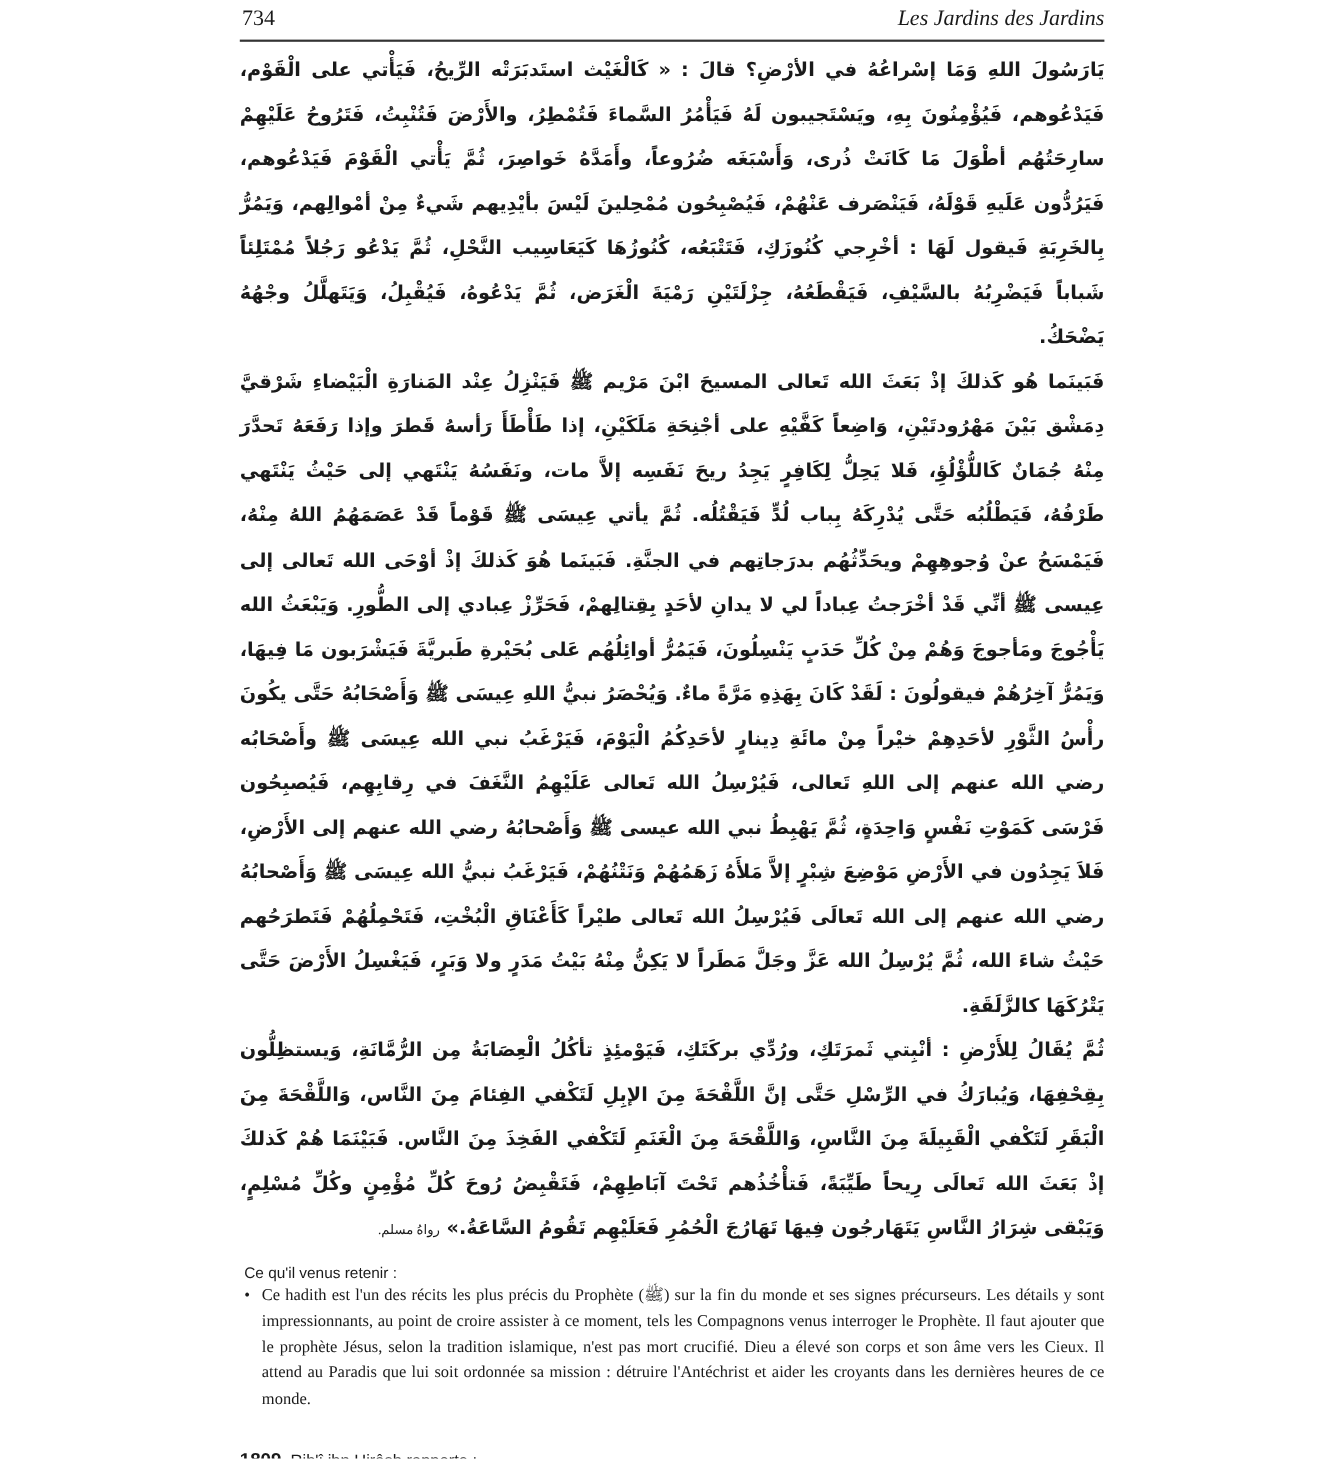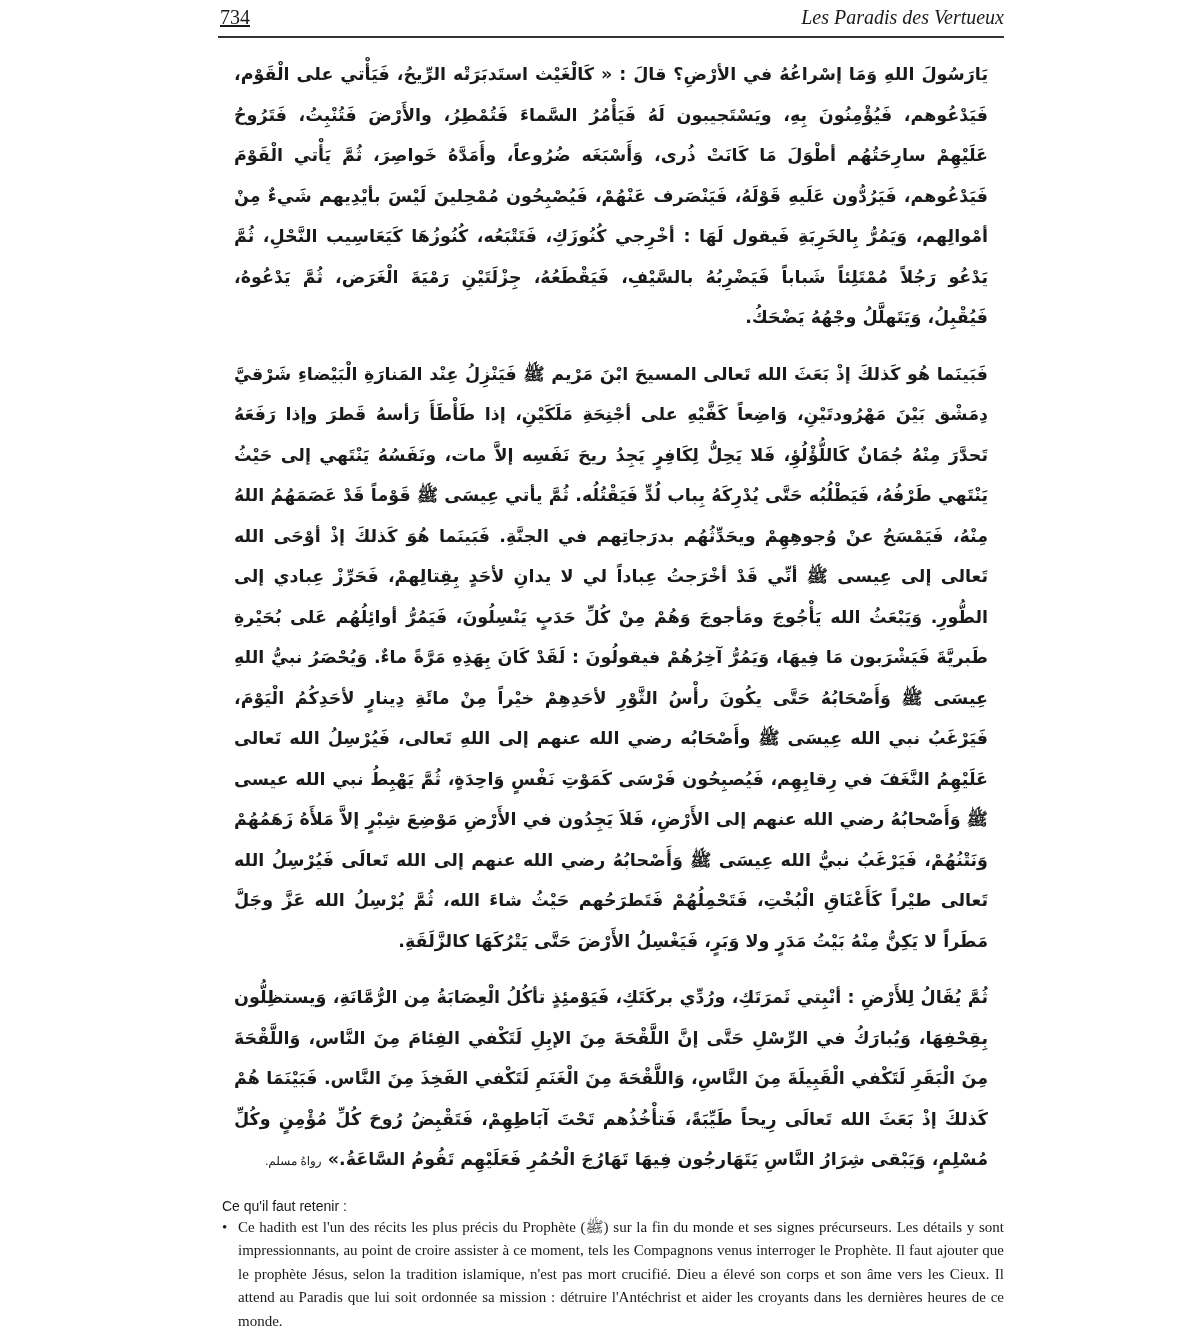--- a/index.html
+++ b/index.html
@@ -1,49 +1,49 @@
 <!DOCTYPE html>
 <html><head>
 <meta charset="utf-8">
 <style>
   html, body { margin:0; padding:0; background:#ffffff; }
   body { width:1200px; height:1326px; position:relative; overflow:hidden; color:#1a1a1a; }
   .page { position:absolute; left:218px; top:0; width:786px; }
   .header { position:relative; height:36px; border-bottom:2px solid #333; }
-  .page-num { position:absolute; left:2px; top:6px; font-family:"Liberation Serif", serif; font-size:20px;text-decoration:underline; }
+  .page-num { position:absolute; left:2px; top:6px; font-family:"Liberation Serif", serif; font-size:20px; }
   .running-title { position:absolute; right:0; top:6px; font-family:"Liberation Serif", serif; font-size:20px; font-style:italic; }
   .arabic { direction:rtl; text-align:justify; text-align-last:right; font-family:"DejaVu Sans", sans-serif; font-weight:bold; font-size:17.5px; line-height:40.5px; margin:6px 0 0 0; }
-  .arabic p { margin:16px; }
+  .arabic p { margin:0; }
   .arabic .attrib { font-weight:normal; font-size:12px;font-family:Liberation Serif, serif; }
   .retenir { margin-top:10px; }
   .retenir-title { font-family:"Liberation Sans", sans-serif; font-size:14px; margin:0 0 2px 4px; }
   .retenir-list { margin:0; padding:0; list-style:none; }
   .retenir-item { position:relative; padding-left:20px; font-family:"Liberation Serif", serif; font-size:15px; line-height:23.5px; text-align:justify; }
   .bullet { position:absolute; left:4px; top:0; }
   .hadith { margin-top:34px; }
   .hadith-head { font-family:"Liberation Sans", sans-serif; font-size:15px; }
   .hadith-num { font-weight:bold; font-size:17px; }
 </style>
 </head>
 <body>
 
 <div class="page">
   <div class="header">
     <span class="page-num">734</span>
-    <span class="running-title">Les Paradis des Vertueux</span>
+    <span class="running-title">Les Jardins des Jardins</span>
   </div>
 
   <div class="arabic">
     <p>يَارَسُولَ اللهِ وَمَا إسْراعُهُ في الأرْضِ؟ قالَ : « كَالْغَيْث استَدبَرَتْه الرِّيحُ، فَيَأْتي على الْقَوْم، فَيَدْعُوهم، فَيُؤْمِنُونَ بِهِ، ويَسْتَجيبون لَهُ فَيَأْمُرُ السَّماءَ فَتُمْطِرُ، والأَرْضَ فَتُنْبِتُ، فَتَرُوحُ عَلَيْهِمْ سارِحَتُهُم أطْوَلَ مَا كَانَتْ ذُرى، وَأَسْبَغَه ضُرُوعاً، وأَمَدَّهُ خَواصِرَ، ثُمَّ يَأْتي الْقَوْمَ فَيَدْعُوهم، فَيَرُدُّون عَلَيهِ قَوْلَهُ، فَيَنْصَرف عَنْهُمْ، فَيُصْبِحُون مُمْحِلينَ لَيْسَ بأيْدِيهم شَيءٌ مِنْ أمْوالِهم، وَيَمُرُّ بِالخَرِبَةِ فَيقول لَهَا : أخْرِجي كُنُوزَكِ، فَتَتْبَعُه، كُنُوزُهَا كَيَعَاسِيب النَّحْلِ، ثُمَّ يَدْعُو رَجُلاً مُمْتَلِئاً شَباباً فَيَضْرِبُهُ بالسَّيْفِ، فَيَقْطَعُهُ، جِزْلَتَيْنِ رَمْيَةَ الْغَرَض، ثُمَّ يَدْعُوهُ، فَيُقْبِلُ، وَيَتَهلَّلُ وجْهُهُ يَضْحَكُ.</p>
     <p>فَبَينَما هُو كَذلكَ إذْ بَعَثَ الله تَعالى المسيحَ ابْنَ مَرْيم ﷺ فَيَنْزِلُ عِنْد المَنارَةِ الْبَيْضاءِ شَرْقيَّ دِمَشْق بَيْنَ مَهْرُودتَيْنِ، وَاضِعاً كَفَّيْهِ على أجْنِحَةِ مَلَكَيْنِ، إذا طَأْطَأَ رَأسهُ قَطرَ وإذا رَفَعَهُ تَحدَّرَ مِنْهُ جُمَانٌ كَاللُّؤْلُؤِ، فَلا يَحِلُّ لِكَافِرٍ يَجِدُ ريحَ نَفَسِه إلاَّ مات، ونَفَسُهُ يَنْتَهي إلى حَيْثُ يَنْتَهي طَرْفُهُ، فَيَطْلُبُه حَتَّى يُدْرِكَهُ بِباب لُدٍّ فَيَقْتُلُه. ثُمَّ يأتي عِيسَى ﷺ قَوْماً قَدْ عَصَمَهُمُ اللهُ مِنْهُ، فَيَمْسَحُ عنْ وُجوهِهِمْ ويحَدِّثُهُم بدرَجاتِهم في الجنَّةِ. فَبَينَما هُوَ كَذلكَ إذْ أوْحَى الله تَعالى إلى عِيسى ﷺ أنِّي قَدْ أخْرَجتُ عِباداً لي لا يدانِ لأحَدٍ بِقِتالِهمْ، فَحَرِّزْ عِبادي إلى الطُّورِ. وَيَبْعَثُ الله يَأْجُوجَ ومَأجوجَ وَهُمْ مِنْ كُلِّ حَدَبٍ يَنْسِلُونَ، فَيَمُرُّ أوائِلُهُم عَلى بُحَيْرةِ طَبريَّةَ فَيَشْرَبون مَا فِيهَا، وَيَمُرُّ آخِرُهُمْ فيقولُونَ : لَقَدْ كَانَ بِهَذِهِ مَرَّةً ماءٌ. وَيُحْصَرُ نبيُّ اللهِ عِيسَى ﷺ وَأَصْحَابُهُ حَتَّى يكُونَ رأْسُ الثَّوْرِ لأحَدِهِمْ خيْراً مِنْ مائَةِ دِينارٍ لأحَدِكُمُ الْيَوْمَ، فَيَرْغَبُ نبي الله عِيسَى ﷺ وأَصْحَابُه رضي الله عنهم إلى اللهِ تَعالى، فَيُرْسِلُ الله تَعالى عَلَيْهِمُ النَّغَفَ في رِقابِهِم، فَيُصبِحُون فَرْسَى كَمَوْتِ نَفْسٍ وَاحِدَةٍ، ثُمَّ يَهْبِطُ نبي الله عيسى ﷺ وَأَصْحابُهُ رضي الله عنهم إلى الأَرْضِ، فَلاَ يَجِدُون في الأَرْضِ مَوْضِعَ شِبْرٍ إلاَّ مَلأَهُ زَهَمُهُمْ وَنَتْنُهُمْ، فَيَرْغَبُ نبيُّ الله عِيسَى ﷺ وَأَصْحابُهُ رضي الله عنهم إلى الله تَعالَى فَيُرْسِلُ الله تَعالى طيْراً كَأَعْنَاقِ الْبُخْتِ، فَتَحْمِلُهُمْ فَتَطرَحُهم حَيْثُ شاءَ الله، ثُمَّ يُرْسِلُ الله عَزَّ وجَلَّ مَطَراً لا يَكِنُّ مِنْهُ بَيْتُ مَدَرٍ ولا وَبَرٍ، فَيَغْسِلُ الأَرْضَ حَتَّى يَتْرُكَهَا كالزَّلَقَةِ.</p>
     <p><span>ثُمَّ يُقَالُ لِلأَرْضِ : أنْبِتي ثَمرَتَكِ، ورُدِّي بركَتَكِ، فَيَوْمئِذٍ تأكُلُ الْعِصَابَةُ مِن الرُّمَّانَةِ، وَيستظِلُّون بِقِحْفِهَا، وَيُبارَكُ في الرِّسْلِ حَتَّى إنَّ اللَّقْحَةَ مِنَ الإبِلِ لَتَكْفي الفِئامَ مِنَ النَّاس، وَاللَّقْحَةَ مِنَ الْبَقَرِ لَتَكْفي الْقَبِيلَةَ مِنَ النَّاسِ، وَاللَّقْحَةَ مِنَ الْغَنَمِ لَتَكْفي الفَخِذَ مِنَ النَّاس. فَبَيْنَمَا هُمْ كَذلكَ إذْ بَعَثَ الله تَعالَى رِيحاً طَيِّبَةً، فَتأْخُذُهم تَحْتَ آبَاطِهِمْ، فَتَقْبِضُ رُوحَ كُلِّ مُؤْمِنٍ وكُلِّ مُسْلِمٍ، وَيَبْقى شِرَارُ النَّاسِ يَتَهَارجُون فِيهَا تَهَارُجَ الْحُمُرِ فَعَلَيْهِم تَقُومُ السَّاعَةُ.»</span> <span class="attrib">رواهُ مسلم.</span></p>
   </div>
 
   <div class="retenir">
-    <div class="retenir-title">Ce qu'il faut retenir :</div>
+    <div class="retenir-title">Ce qu'il venus retenir :</div>
     <ul class="retenir-list">
       <li class="retenir-item">
         <span class="bullet">•</span>
         <span>Ce hadith est l'un des récits les plus précis du Prophète (ﷺ) sur la fin du monde et ses signes précurseurs. Les détails y sont impressionnants, au point de croire assister à ce moment, tels les Compagnons venus interroger le Prophète. Il faut ajouter que le prophète Jésus, selon la tradition islamique, n'est pas mort crucifié. Dieu a élevé son corps et son âme vers les Cieux. Il attend au Paradis que lui soit ordonnée sa mission : détruire l'Antéchrist et aider les croyants dans les dernières heures de ce monde.</span>
       </li>
     </ul>
   </div>
 
   <div class="hadith">
     <div class="hadith-head">

